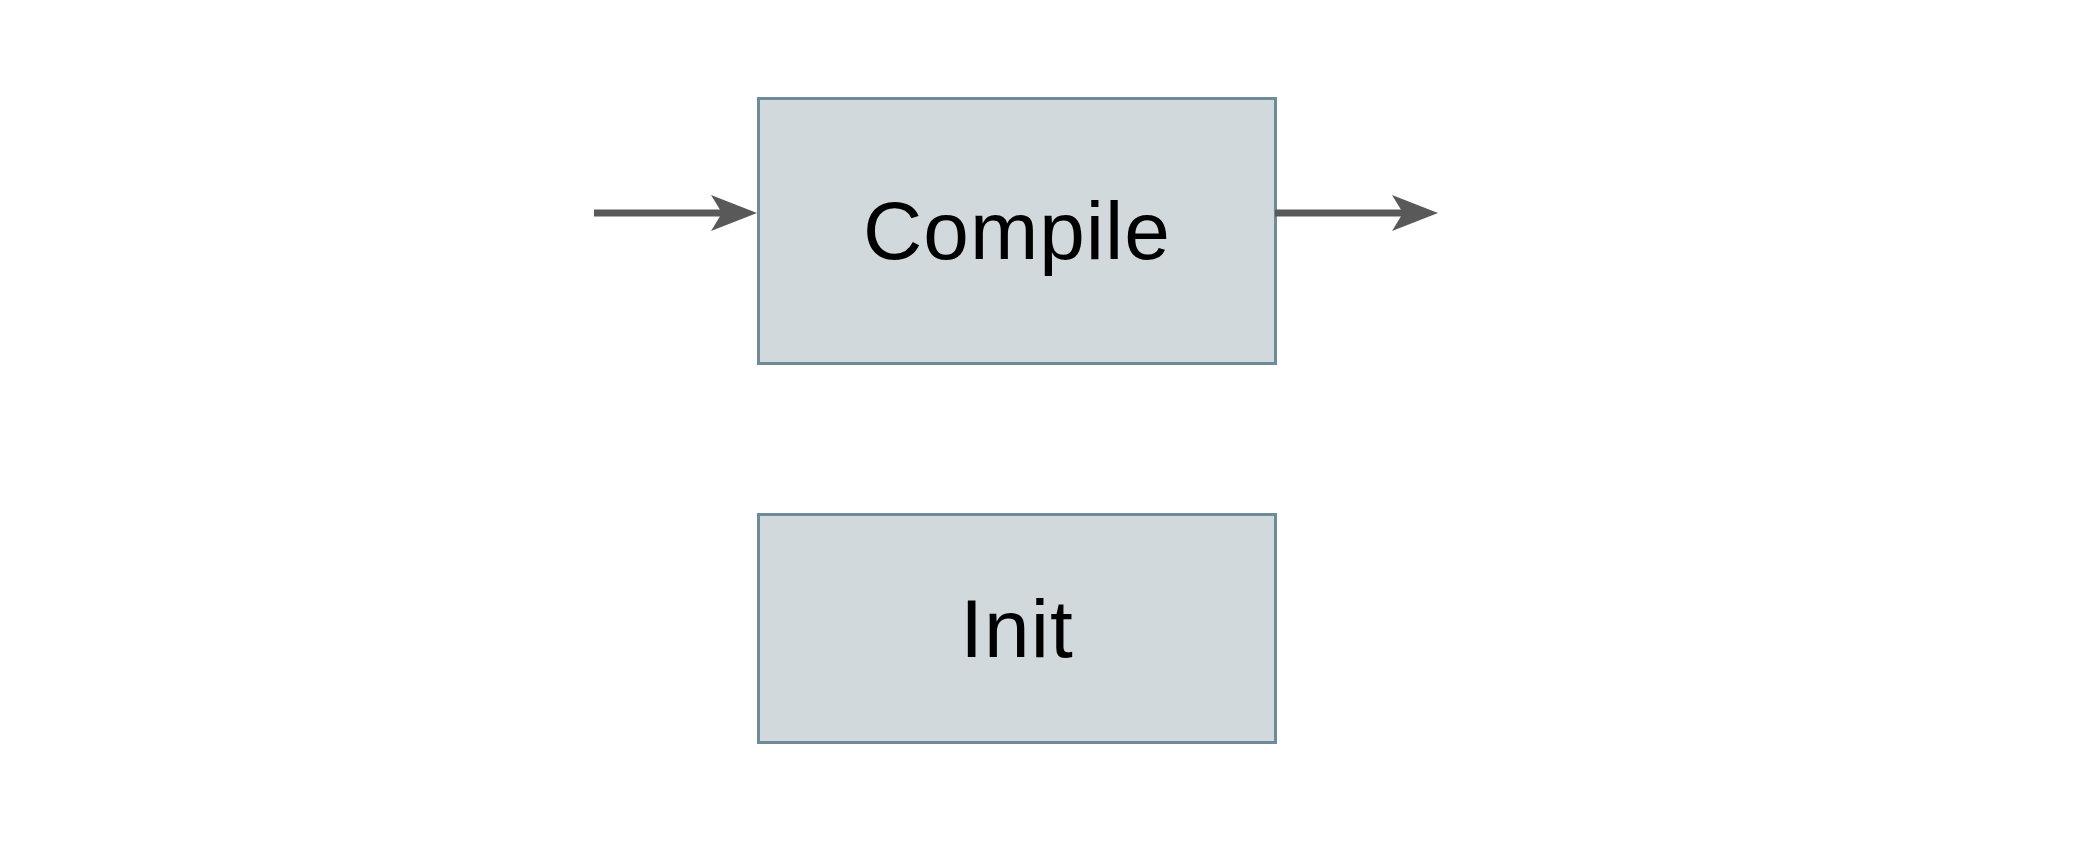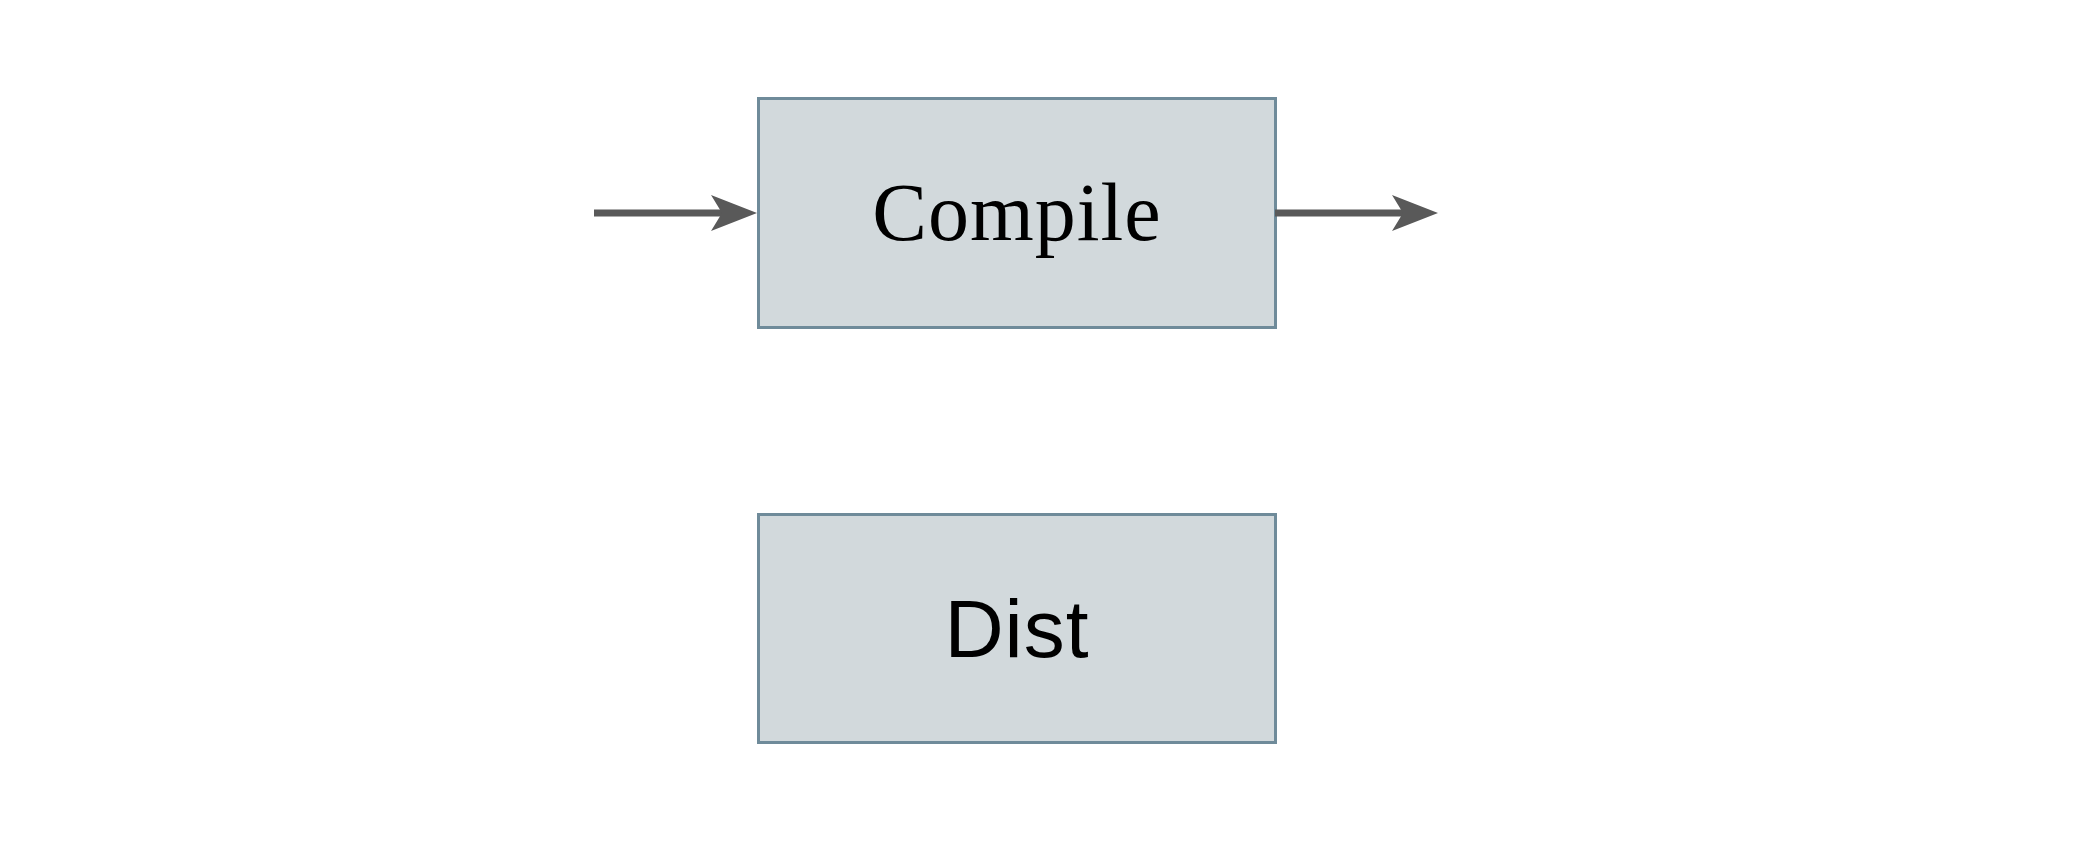--- a/index.html
+++ b/index.html
@@ -25,21 +25,21 @@
     justify-content: center;
   }
   .node-label {
     font-size: 82px;
     line-height: 1;
     color: #000000;
     white-space: nowrap;
     letter-spacing: 1px;
   }
   #node-dist    { left: 74px;   top: 97px;  width: 520px; height: 232px; }
-  #node-compile { left: 757px;  top: 97px;  width: 520px; height: 232px; font-family: Liberation Serif, serif; }
+  #node-compile { left: 757px;  top: 97px;  width: 520px; height: 268px; }
   #node-init    { left: 1438px; top: 97px;  width: 520px; height: 232px; }
   #node-clean   { left: 757px;  top: 513px; width: 520px; height: 231px; }
   .arrow {
     position: absolute;
     overflow: visible;
   }
   #arrow-1 { left: 594px;  top: 193px; }
   #arrow-2 { left: 1275px; top: 193px; }
 </style>
 </head>
@@ -47,21 +47,21 @@
 
 <div id="canvas">
 
 
   <div class="node" id="node-compile">
     <span class="node-label">Compile</span>
   </div>
 
 
   <div class="node" id="node-clean">
-    <span class="node-label">Dist</span>
+    <span class="node-label">Init</span>
   </div>
 
   <svg class="arrow" id="arrow-1" width="163" height="40" viewBox="0 0 163 40">
     <line x1="0" y1="20" x2="129" y2="20" stroke-width="7" stroke="#595959"></line>
     <polygon points="163,20 117,2 128,20 117,38" fill="#595959"></polygon>
   </svg>
 
   <svg class="arrow" id="arrow-2" width="163" height="40" viewBox="0 0 163 40">
     <line x1="0" y1="20" x2="129" y2="20" stroke-width="7" stroke="#595959"></line>
     <polygon points="163,20 117,2 128,20 117,38" fill="#595959"></polygon>

